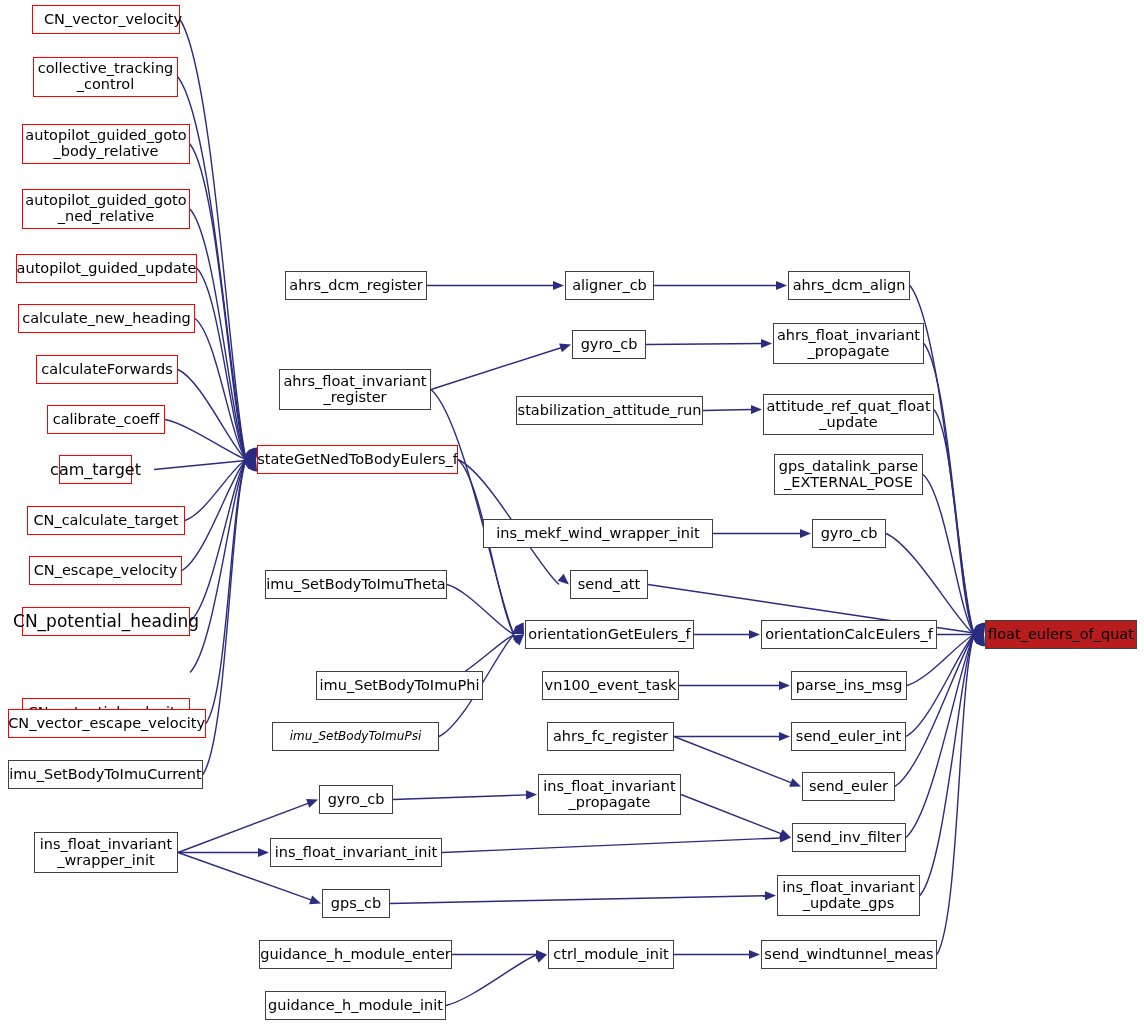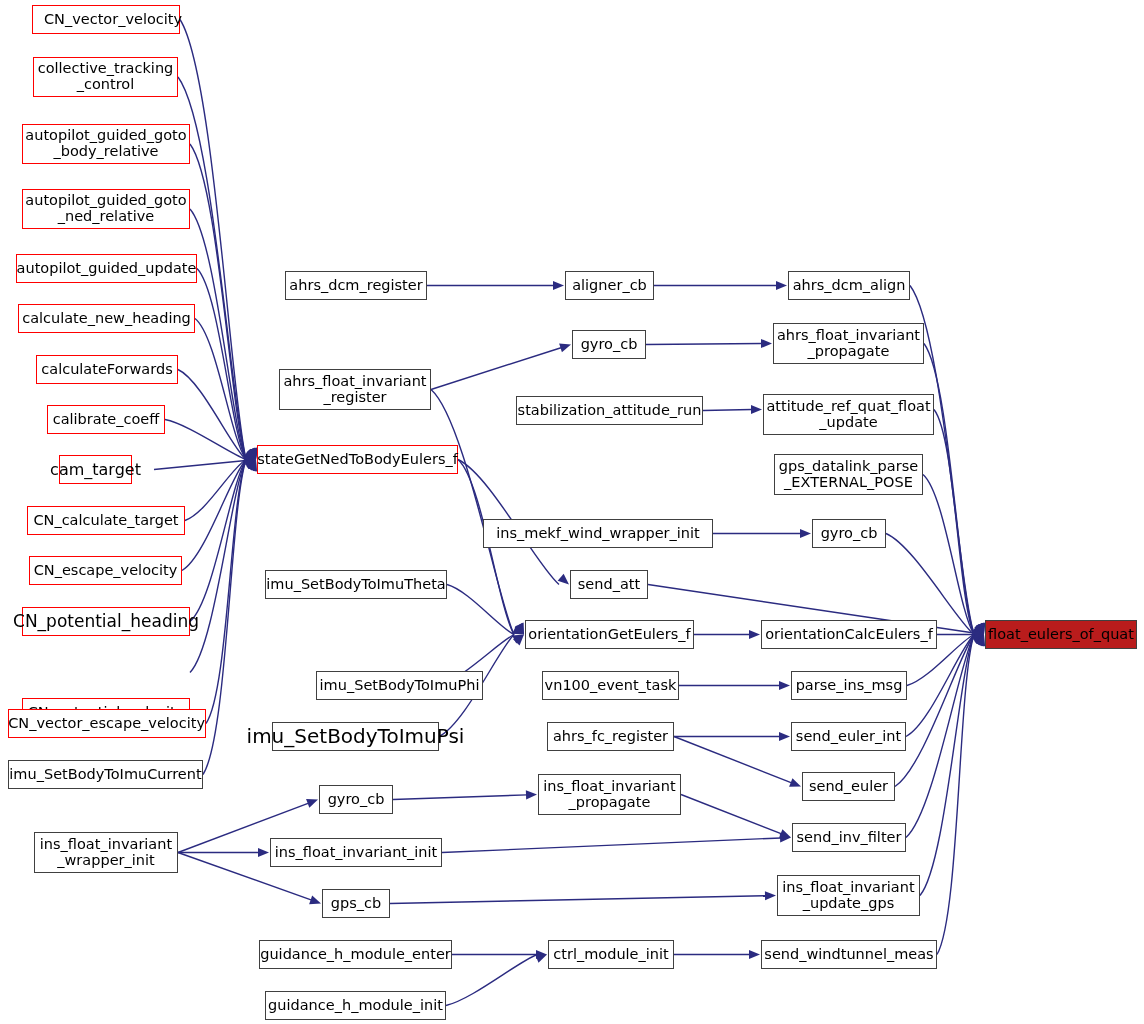--- a/index.html
+++ b/index.html
@@ -147,21 +147,21 @@
       <div class="node red" style="left: 8px; top: 709px; width: 198px; height: 29px; font-size: 14.5px; justify-content: flex-end;"><span>CN_vector_escape_velocity</span></div>
       <div class="node normal" style="left: 8px; top: 760px; width: 195px; height: 29px; font-size: 14.5px;"><span>imu_SetBodyToImuCurrent</span></div>
       <div class="node normal" style="left: 34px; top: 832px; width: 144px; height: 41px; font-size: 14.5px;"><span>ins_float_invariant
 _wrapper_init</span></div>
       <div class="node normal" style="left: 285px; top: 271px; width: 142px; height: 29px; font-size: 14.5px;"><span>ahrs_dcm_register</span></div>
       <div class="node normal" style="left: 279px; top: 369px; width: 152px; height: 41px; font-size: 14.5px;"><span>ahrs_float_invariant
 _register</span></div>
       <div class="node red" style="left: 257px; top: 445px; width: 201px; height: 29px; font-size: 14.5px;"><span>stateGetNedToBodyEulers_f</span></div>
       <div class="node normal" style="left: 265px; top: 570px; width: 182px; height: 29px; font-size: 14.5px;"><span>imu_SetBodyToImuTheta</span></div>
       <div class="node normal" style="left: 272px; top: 671px; width: 167px; height: 29px; font-size: 14.5px; margin-left: 44px;"><span>imu_SetBodyToImuPhi</span></div>
-      <div class="node normal" style="left: 272px; top: 722px; width: 167px; height: 29px; font-size: 20px;"><span>imu_SetBodyToImuPsi</span></div>
+      <div class="node normal" style="left: 272px; top: 722px; width: 167px; height: 29px; font-size: 12px; font-style: italic;"><span>imu_SetBodyToImuPsi</span></div>
       <div class="node normal" style="left: 319px; top: 785px; width: 74px; height: 29px; font-size: 14.5px;"><span>gyro_cb</span></div>
       <div class="node normal" style="left: 270px; top: 838px; width: 172px; height: 29px; font-size: 14.5px;"><span>ins_float_invariant_init</span></div>
       <div class="node normal" style="left: 322px; top: 889px; width: 68px; height: 29px; font-size: 14.5px;"><span>gps_cb</span></div>
       <div class="node normal" style="left: 259px; top: 940px; width: 193px; height: 29px; font-size: 14.5px;"><span>guidance_h_module_enter</span></div>
       <div class="node normal" style="left: 265px; top: 991px; width: 181px; height: 29px; font-size: 14.5px;"><span>guidance_h_module_init</span></div>
       <div class="node normal" style="left: 565px; top: 271px; width: 89px; height: 29px; font-size: 14.5px;"><span>aligner_cb</span></div>
       <div class="node normal" style="left: 572px; top: 330px; width: 74px; height: 29px; font-size: 14.5px;"><span>gyro_cb</span></div>
       <div class="node normal" style="left: 516px; top: 396px; width: 187px; height: 29px; font-size: 14.5px;"><span>stabilization_attitude_run</span></div>
       <div class="node normal" style="left: 483px; top: 519px; width: 230px; height: 29px; font-size: 14.5px;"><span>ins_mekf_wind_wrapper_init</span></div>
       <div class="node normal" style="left: 570px; top: 570px; width: 78px; height: 29px; font-size: 14.5px;"><span>send_att</span></div>

